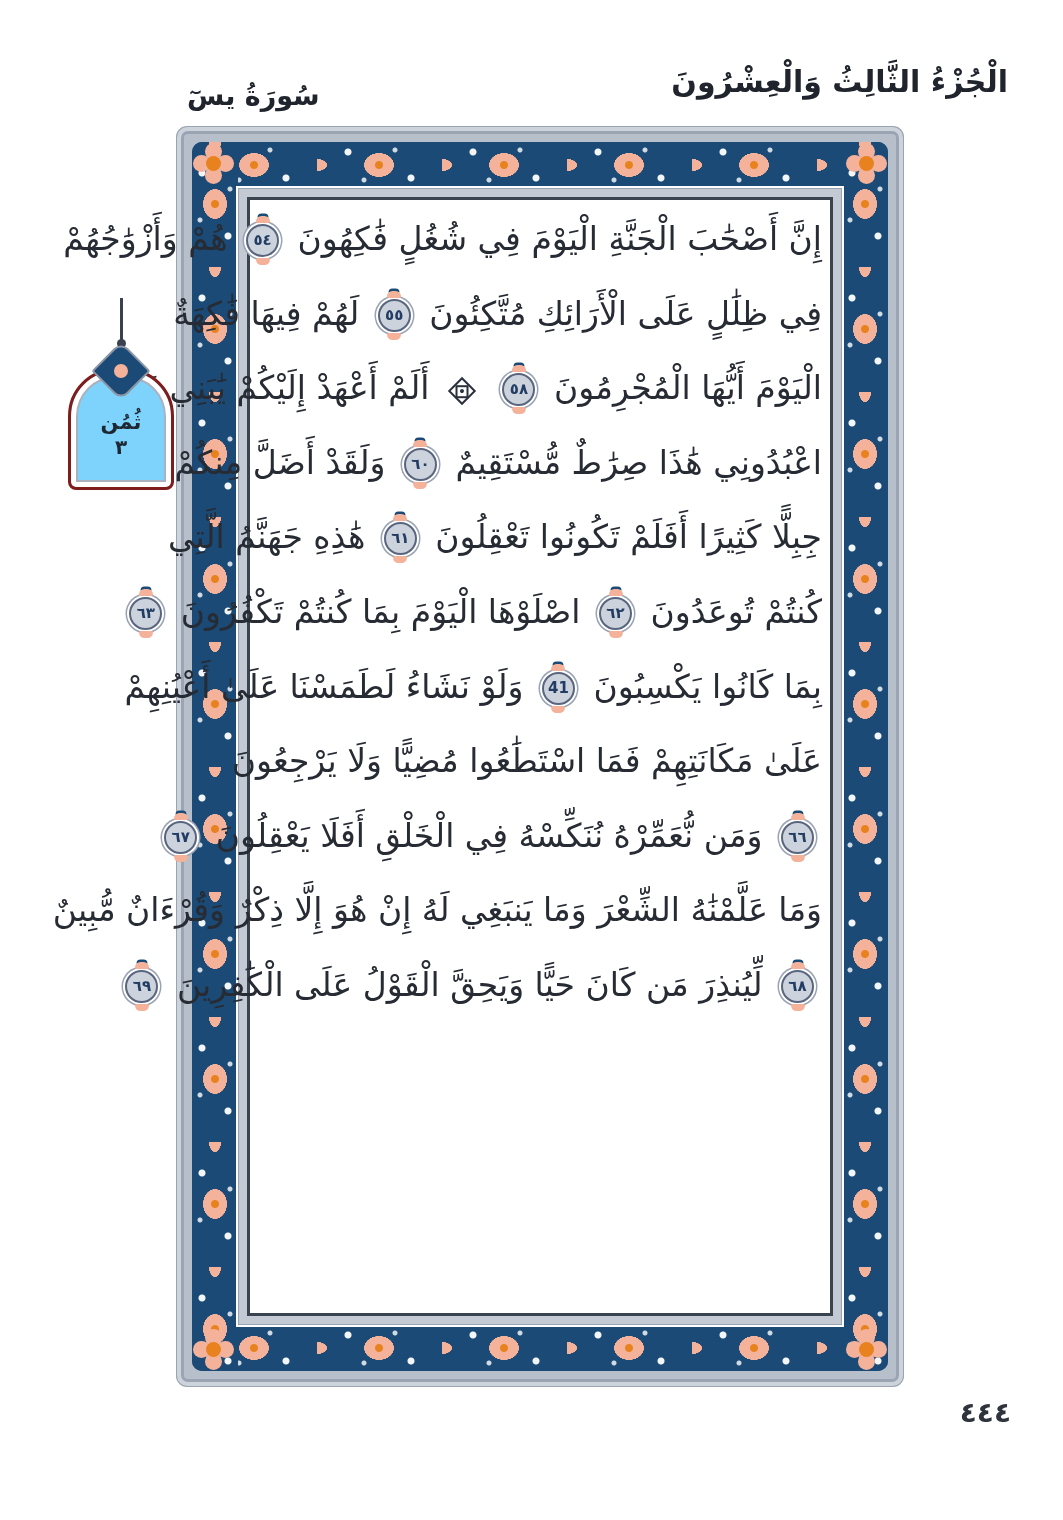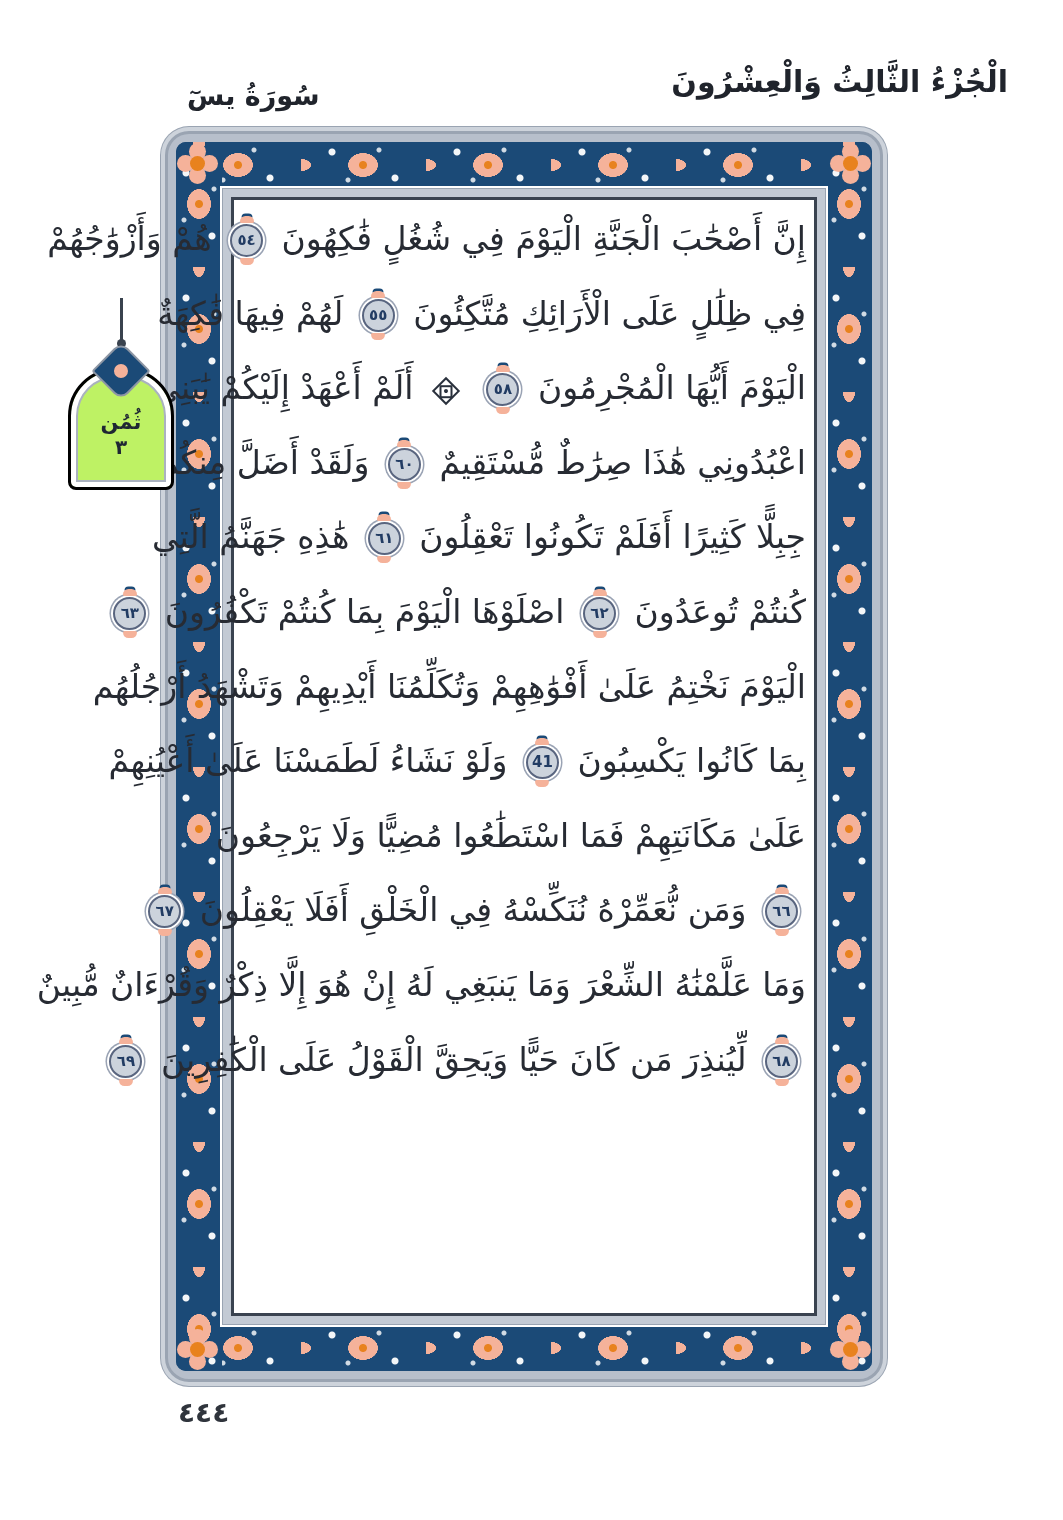--- a/index.html
+++ b/index.html
@@ -11,22 +11,22 @@
   html,body{background:#fff;}
   body{width:1063px;height:1520px;position:relative;overflow:hidden;
        font-family:"DejaVu Sans",sans-serif;color:var(--ink);}
 
   
   .hdr{position:absolute;direction:rtl;color:#20242c;white-space:nowrap;}
   .hdr-juz{top:64px;right:55px;font-size:30px;font-weight:bold;}
   .hdr-surah{top:80px;left:187px;font-size:27px;font-weight:bold;}
 
   
-  .frame{position:absolute;left:168px;top:134px;width:712px;height:1245px;
-         background:var(--band-gray);border-radius:21px;
+  .frame{position:absolute;left:184px;top:134px;width:712px;height:1245px;
+         background:var(--band-gray);border-radius:4px;
          box-shadow:0 0 0 3px var(--edge-gray),0 0 0 7px #cdd3db,0 0 0 8px var(--edge-gray);}
   .strip{position:absolute;background-color:var(--navy);}
   .strip-h{left:8px;right:8px;height:46px;
     background-image:
       radial-gradient(circle at 62px 23px, var(--orange) 3.5px, rgba(0,0,0,0) 4.5px),
       radial-gradient(15px 12px at 62px 23px, var(--peach) 98%, rgba(0,0,0,0) 100%),
       radial-gradient(10px 6px at 0px 23px, var(--peach) 98%, rgba(0,0,0,0) 100%),
       radial-gradient(circle at 31px 10px, rgba(255,255,255,.95) 3px, rgba(0,0,0,0) 4px),
       radial-gradient(circle at 94px 36px, rgba(255,255,255,.95) 3px, rgba(0,0,0,0) 4px),
       radial-gradient(circle at 47px 38px, rgba(255,255,255,.8) 2px, rgba(0,0,0,0) 3px),
@@ -80,29 +80,29 @@
   .hizb::before{content:"";position:absolute;inset:6px;border-radius:50%;background:#2a313d;}
 
   
   .mm{position:absolute;left:68px;top:298px;width:106px;text-align:center;direction:rtl;}
   .mm-line{width:3px;height:42px;background:#39424e;margin:0 auto;}
   .mm-dot{width:9px;height:9px;border-radius:50%;background:#39424e;margin:-1px auto 0;}
   .mm-crown{width:42px;height:42px;background:var(--navy);border:2px solid #8d96a4;
             border-radius:10px 3px 10px 3px;transform:rotate(45deg);
             margin:2px auto -24px;position:relative;z-index:2;}
   .mm-crown::after{content:"";position:absolute;inset:12px;background:var(--peach);border-radius:50%;}
-  .mm-dome{position:relative;z-index:1;height:122px;background:#bef264;
-           border:3px solid #000000;border-radius:48px 48px 8px 8px;
+  .mm-dome{position:relative;z-index:1;height:122px;background:#7dd3fc;
+           border:3px solid #7f1d1d;border-radius:48px 48px 8px 8px;
            box-shadow:inset 0 0 0 5px #fff,inset 0 0 0 7px #aab2bf;
            padding-top:38px;}
   .mm-label{font-size:21px;font-weight:bold;color:#1f2733;line-height:1.25;}
   .mm-value{font-size:20px;font-weight:bold;color:#1f2733;line-height:1.2;}
 
   
-  .page-number{position:absolute;left:178px;width:833px;top:1396px;text-align:left;
+  .page-number{position:absolute;left:178px;width:833px;top:1396px;text-align:right;
                font-size:28px;font-weight:bold;color:#2f343c;}
 </style>
 </head>
 <body>
 
 <div class="hdr hdr-juz">الْجُزْءُ الثَّالِثُ وَالْعِشْرُونَ</div>
 <div class="hdr hdr-surah">سُورَةُ يسٓ</div>
 
 <div class="mm">
   <div class="mm-line"></div>
@@ -125,21 +125,20 @@
   <div class="corner-flower cf-br"></div>
   <div class="inner-gray">
     <div class="text-rule">
       <div class="text-area" id="quran-lines">
           <div class="line"><span class="t">إِنَّ أَصْحَٰبَ الْجَنَّةِ الْيَوْمَ فِي شُغُلٍ فَٰكِهُونَ</span> <span class="ayah">٥٤</span> <span class="t">هُمْ وَأَزْوَٰجُهُمْ</span> </div>
           <div class="line"><span class="t">فِي ظِلَٰلٍ عَلَى الْأَرَائِكِ مُتَّكِئُونَ</span> <span class="ayah">٥٥</span> <span class="t">لَهُمْ فِيهَا فَٰكِهَةٌ</span> </div>
           <div class="line"><span class="t">الْيَوْمَ أَيُّهَا الْمُجْرِمُونَ</span> <span class="ayah">٥٨</span> <span class="hizb"></span> <span class="t">أَلَمْ أَعْهَدْ إِلَيْكُمْ يَٰبَنِي ءَادَمَ</span> </div>
           <div class="line"><span class="t">اعْبُدُونِي هَٰذَا صِرَٰطٌ مُّسْتَقِيمٌ</span> <span class="ayah">٦٠</span> <span class="t">وَلَقَدْ أَضَلَّ مِنكُمْ</span> </div>
           <div class="line"><span class="t">جِبِلًّا كَثِيرًا أَفَلَمْ تَكُونُوا تَعْقِلُونَ</span> <span class="ayah">٦١</span> <span class="t">هَٰذِهِ جَهَنَّمُ الَّتِي</span> </div>
           <div class="line"><span class="t">كُنتُمْ تُوعَدُونَ</span> <span class="ayah">٦٢</span> <span class="t">اصْلَوْهَا الْيَوْمَ بِمَا كُنتُمْ تَكْفُرُونَ</span> <span class="ayah">٦٣</span> </div>
-          <div class="line"><span class="t">الْيَوْمَ نَخْتِمُ عَلَىٰ أَفْوَٰهِهِمْ وَتُكَلِّمُنَا أَيْدِيهِمْ وَتَشْهَدُ أَرْجُلُهُم</span> </div>
           <div class="line"><span class="t">بِمَا كَانُوا يَكْسِبُونَ</span> <span class="ayah">41</span> <span class="t">وَلَوْ نَشَاءُ لَطَمَسْنَا عَلَىٰ أَعْيُنِهِمْ</span> </div>
           <div class="line"><span class="t">عَلَىٰ مَكَانَتِهِمْ فَمَا اسْتَطَٰعُوا مُضِيًّا وَلَا يَرْجِعُونَ</span> </div>
           <div class="line"><span class="ayah">٦٦</span> <span class="t">وَمَن نُّعَمِّرْهُ نُنَكِّسْهُ فِي الْخَلْقِ أَفَلَا يَعْقِلُونَ</span> <span class="ayah">٦٧</span> </div>
           <div class="line"><span class="t">وَمَا عَلَّمْنَٰهُ الشِّعْرَ وَمَا يَنبَغِي لَهُ إِنْ هُوَ إِلَّا ذِكْرٌ وَقُرْءَانٌ مُّبِينٌ</span> </div>
           <div class="line"><span class="ayah">٦٨</span> <span class="t">لِّيُنذِرَ مَن كَانَ حَيًّا وَيَحِقَّ الْقَوْلُ عَلَى الْكَٰفِرِينَ</span> <span class="ayah">٦٩</span> </div>
         </div>
     </div>
   </div>
 </div>
 

